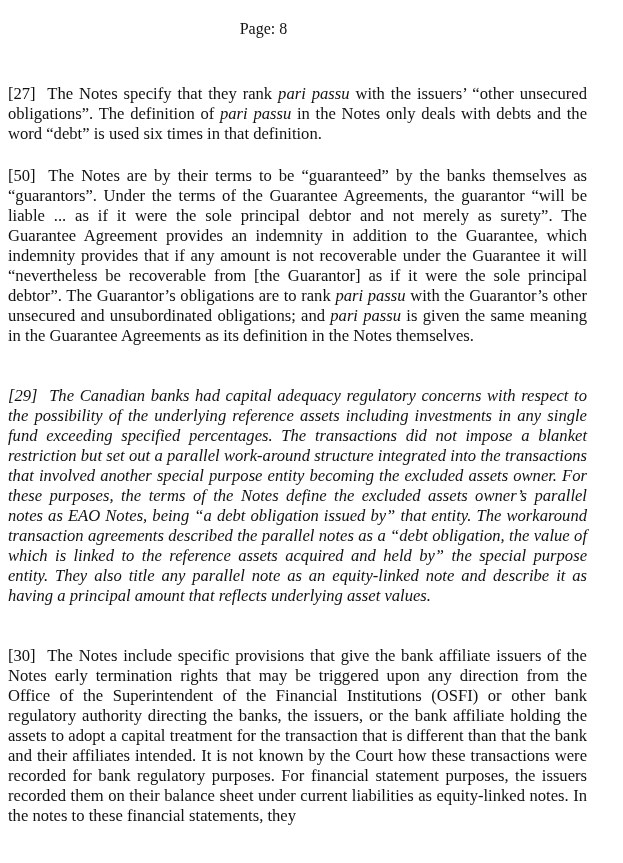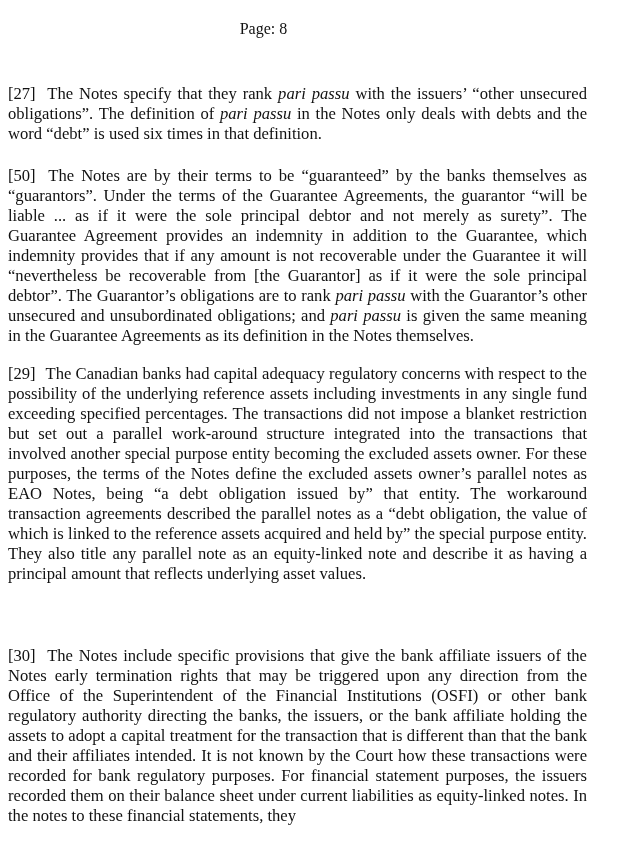--- a/index.html
+++ b/index.html
@@ -6,21 +6,21 @@
   body { width: 623px; height: 863px; overflow: hidden; position: relative;
          font-family: "Liberation Serif", "DejaVu Serif", serif; color: #111; }
   .page-header { position: absolute; top: 19px; left: 0; width: 527px; text-align: center;
                  font-size: 16px; line-height: 20px; }
   .para { position: absolute; left: 8px; width: 579px; font-size: 16.6px; line-height: 20px;
           text-align: justify; margin: 0; }
   .para .num { margin-right: 6px; }
   .para i { font-style: italic; }
   #p27 { top: 84px; }
   #p28 { top: 166px; }
-  #p29 { top: 364px; }
+  #p29 { top: 386px; font-style: italic; }
   #p30 { top: 646px; }
 </style>
 </head>
 <body>
 
 <div class="page-header">Page: 8</div>
 
 <p class="para" id="p27">
   <span class="num">[27]</span>
   <span>The Notes specify that they rank </span><i>pari passu</i><span> with the issuers’ “other unsecured obligations”. The definition of </span><i>pari passu</i><span> in the Notes only deals with debts and the word “debt” is used six times in that definition.</span>

